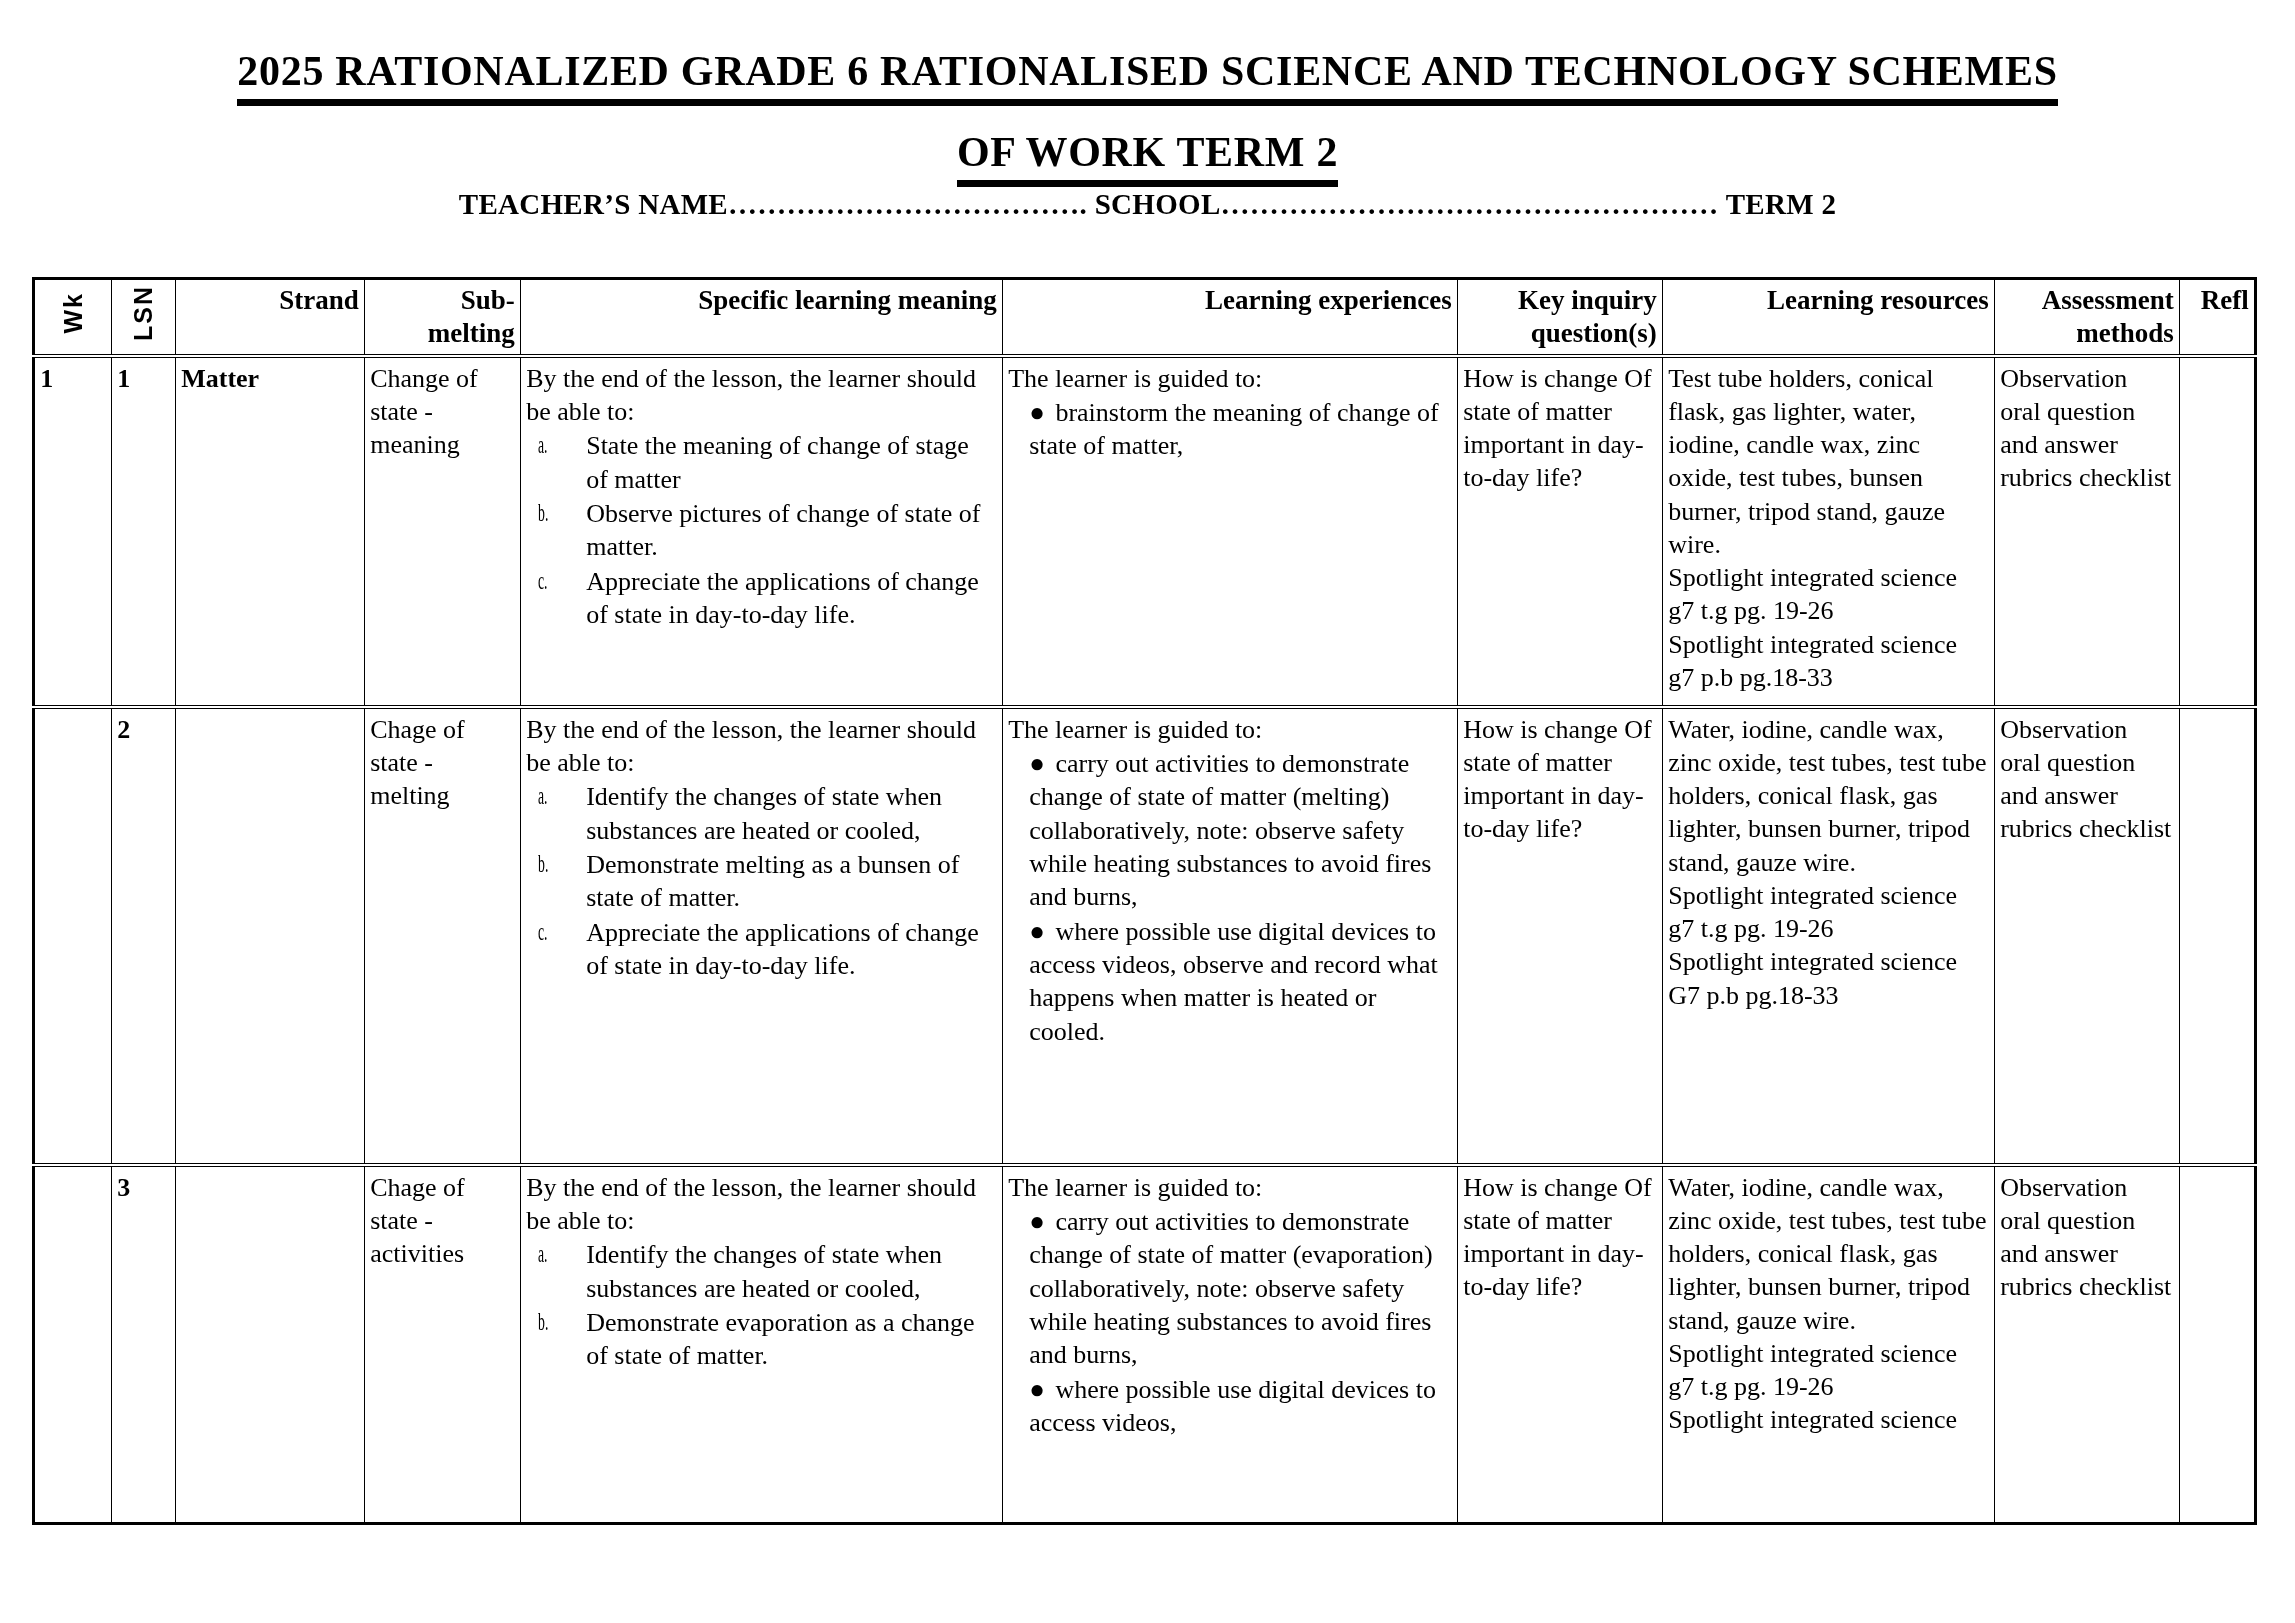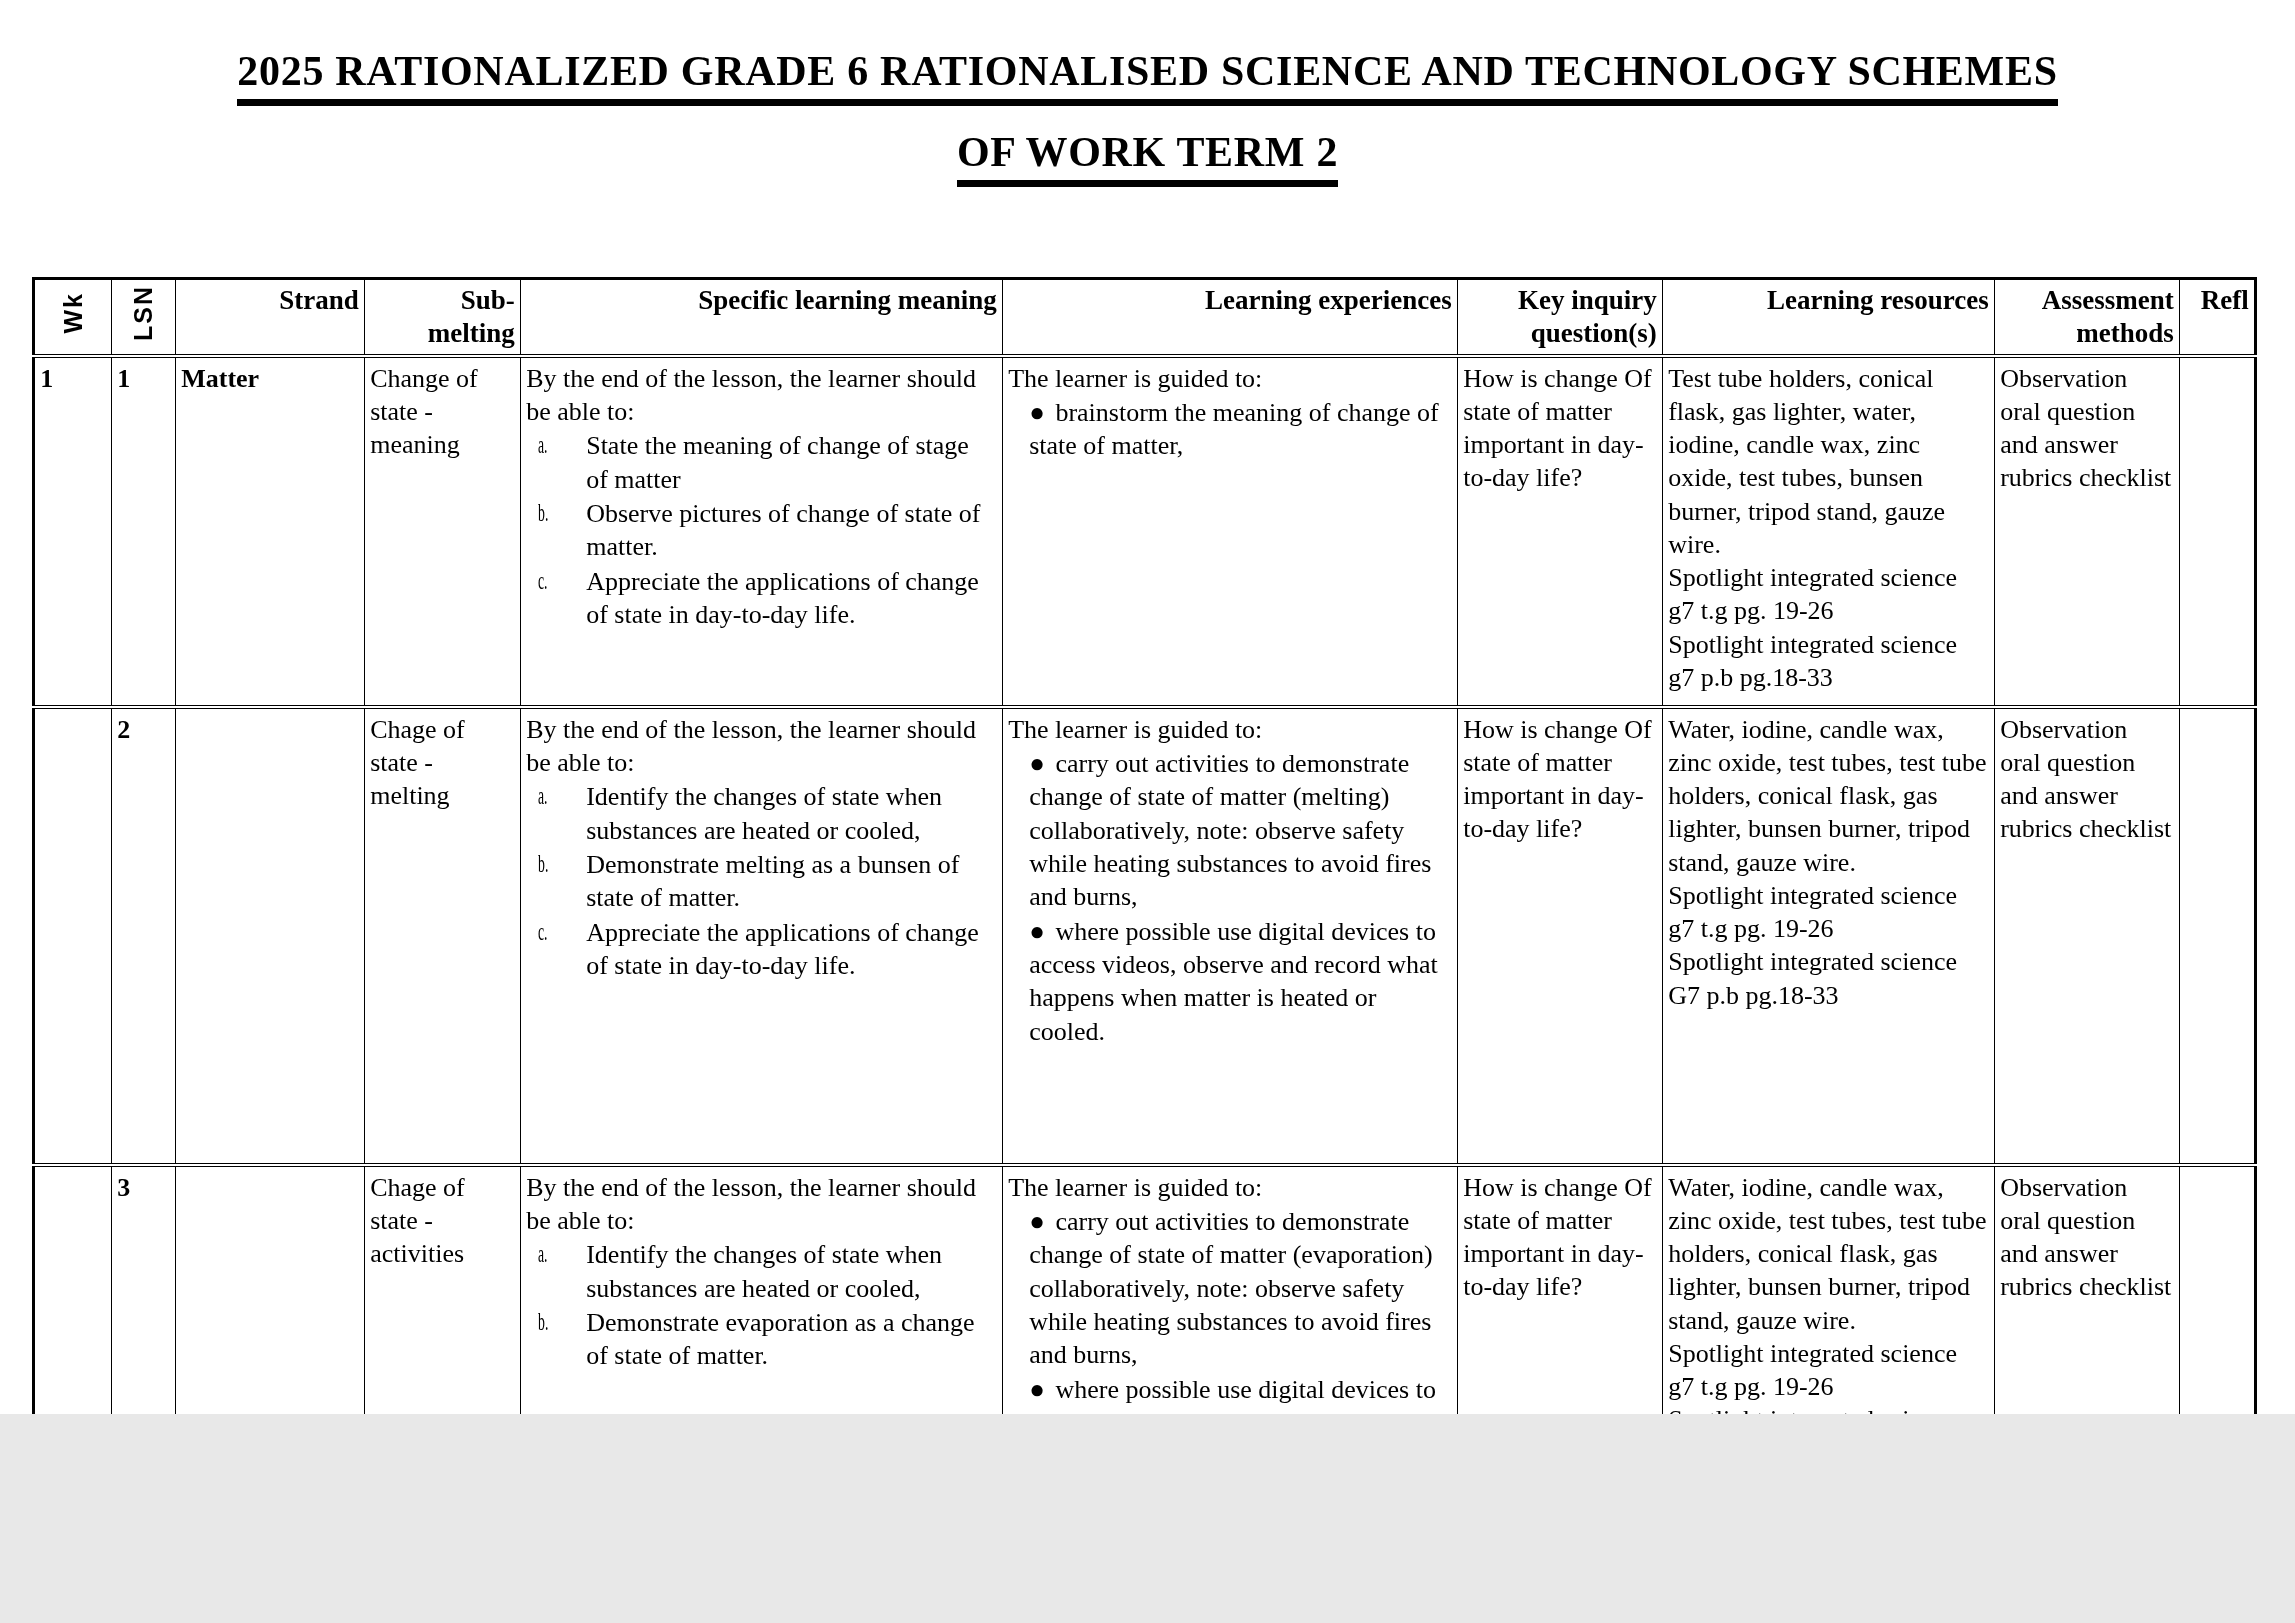--- a/index.html
+++ b/index.html
@@ -1,19 +1,19 @@
 <!DOCTYPE html>
 <html style="font-size:10.5px"><head>
 <meta charset="utf-8">
 <style>
   html, body { margin: 0; padding: 0; background: #e8e8e8; }
   .page {
     position: relative;
     width: 2295px;
-    height: 1414px;
+    height: 1623px;
     background: #ffffff;
     color: #000000;
     font-family: "Liberation Serif", serif;
     overflow: hidden;
   }
   
   .title-block {
     position: absolute;
     top: 47px;
     left: 0;
@@ -114,20 +114,21 @@
 
   <div class="title-block">
     <div class="title-line-wrap">
       <span class="title-text">2025 RATIONALIZED GRADE 6 RATIONALISED SCIENCE AND TECHNOLOGY SCHEMES</span>
     </div>
     <div class="title-line-wrap">
       <span class="title-text">OF WORK TERM 2</span>
     </div>
   </div>
 
+  <div class="teacher-line">TEACHER’S NAME………………………………. SCHOOL…………………………………………… TERM 2</div>
 
   <table class="schemes">
     <colgroup>
       <col class="c-wk">
         <col class="c-lsn">
         <col class="c-str">
         <col class="c-sub">
         <col class="c-out">
       <col class="c-exp">
         <col class="c-inq">

